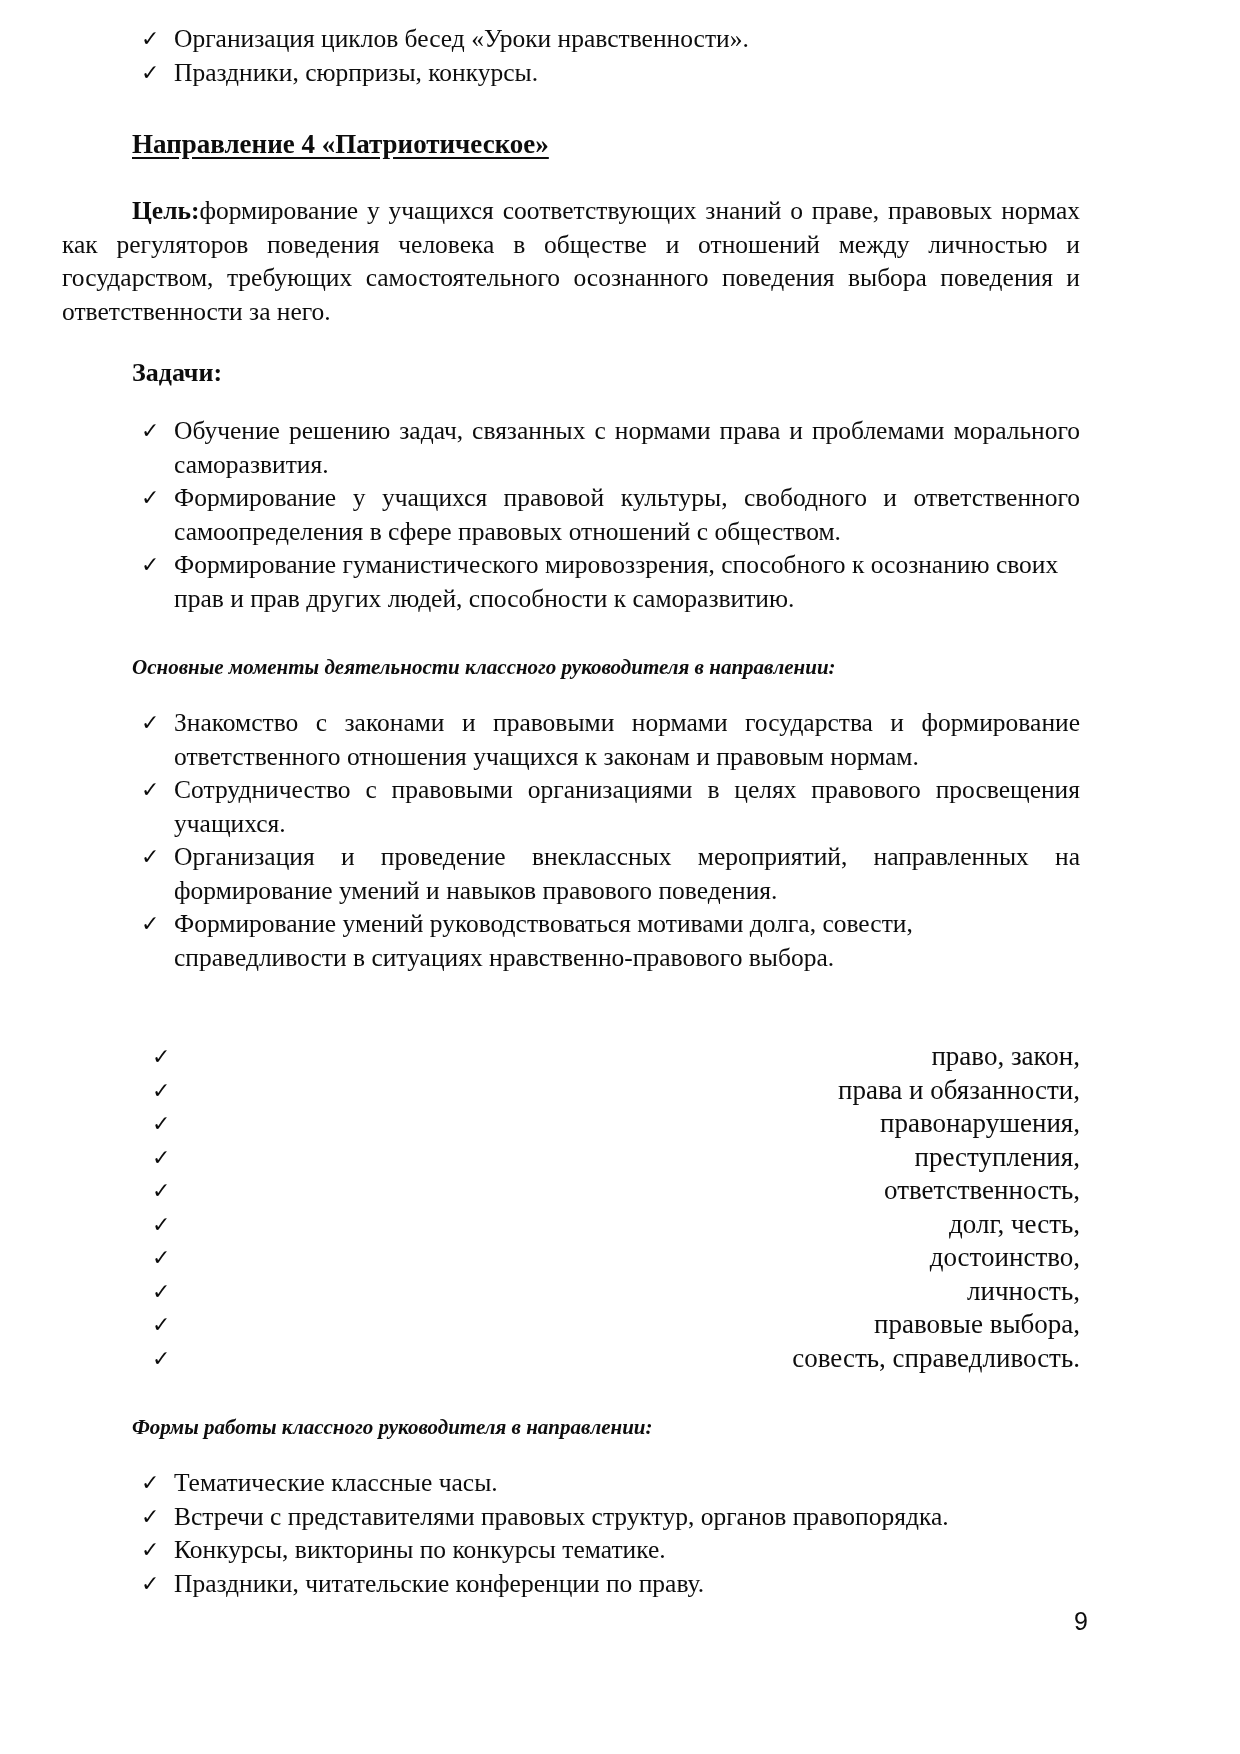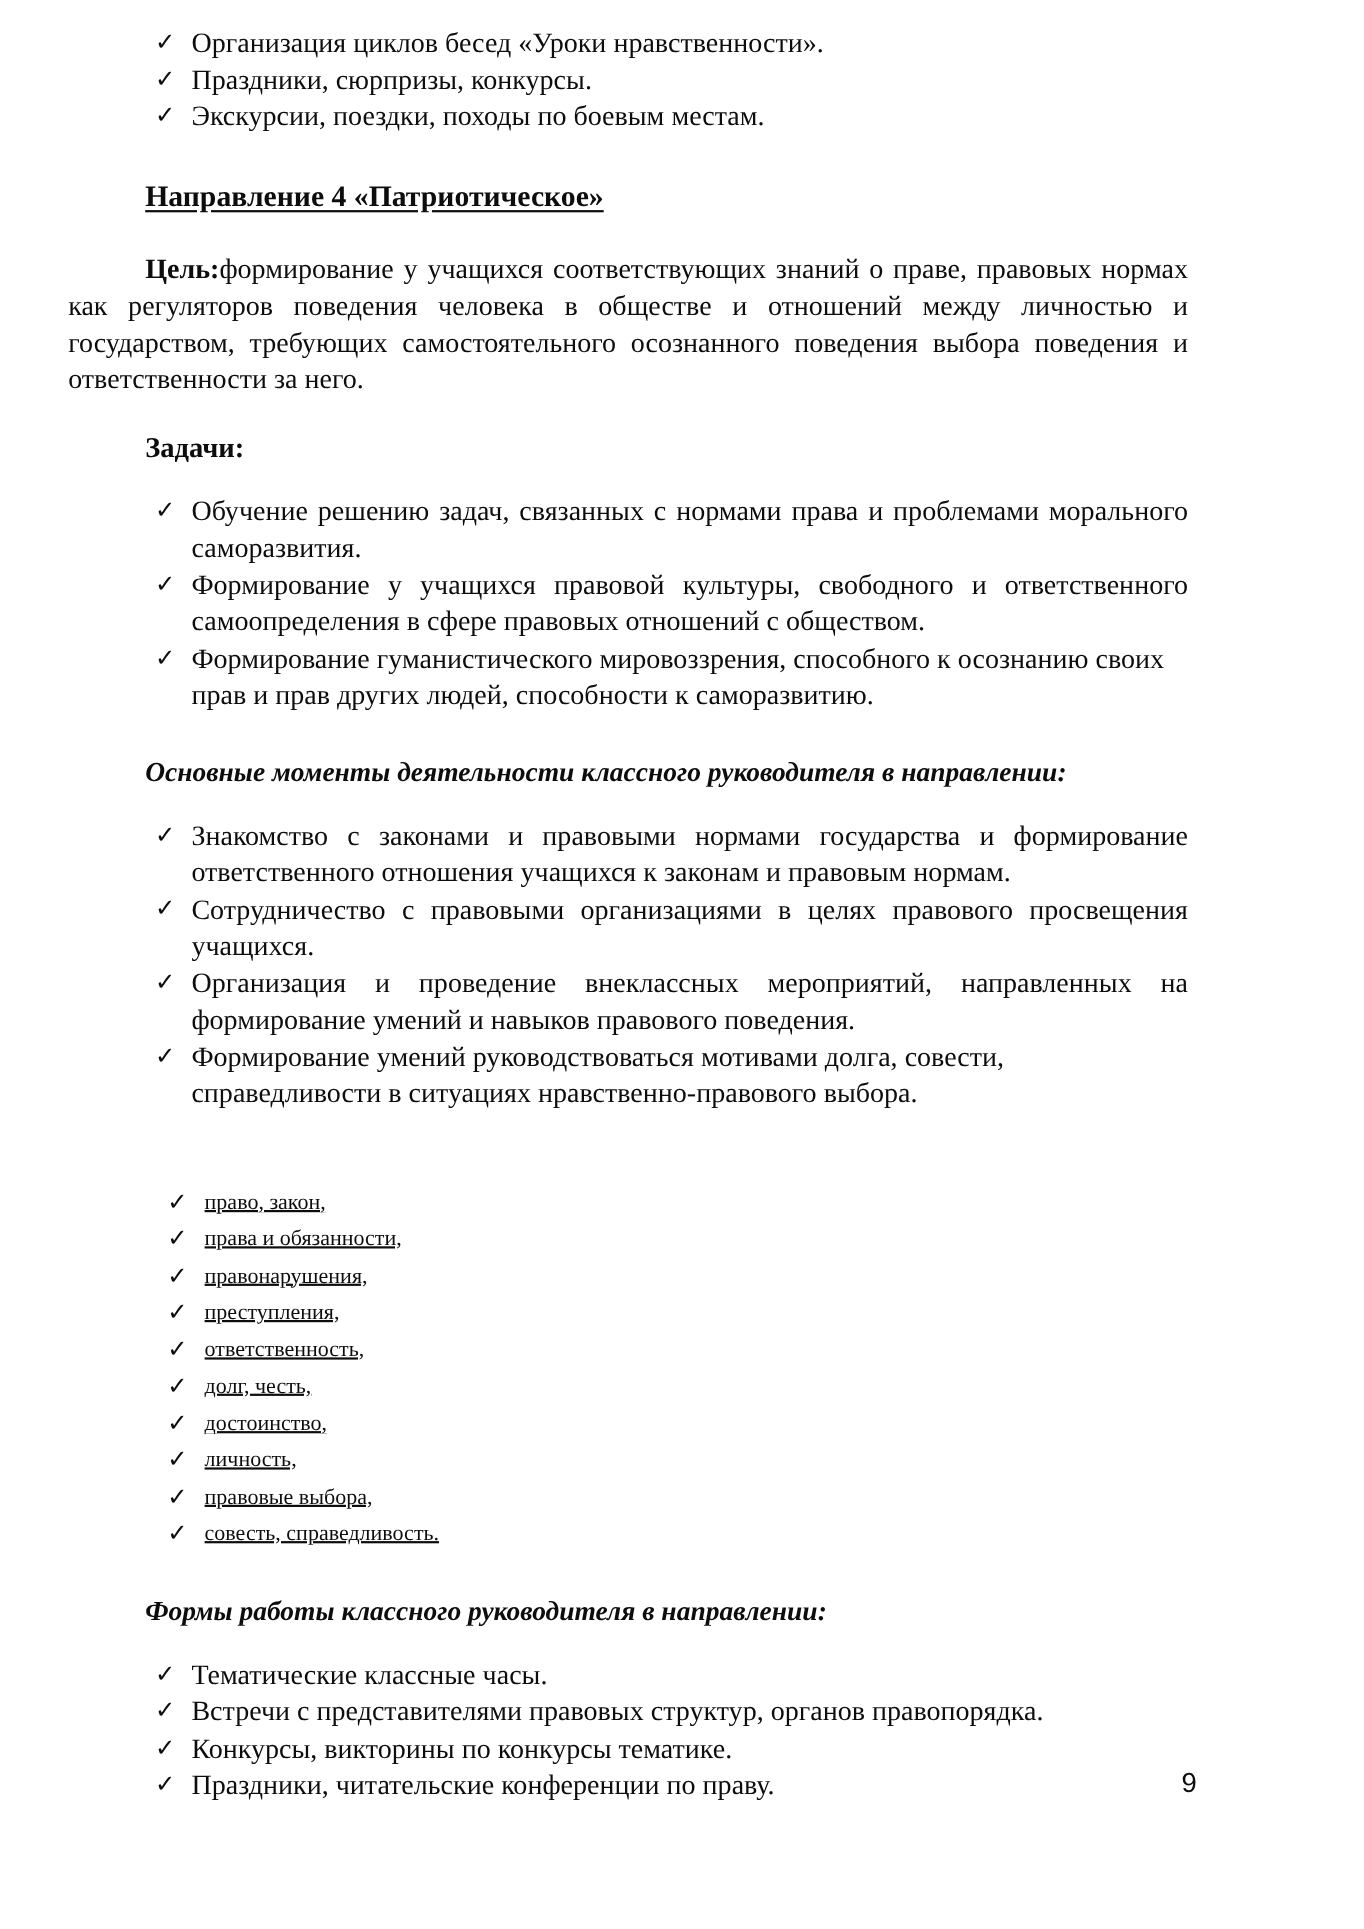--- a/index.html
+++ b/index.html
@@ -48,25 +48,24 @@
     top: 0;
     font-size: 22px;
     line-height: 33.5px;
     font-family: "DejaVu Sans", sans-serif;
     font-weight: 600;
   }
   
   .concept-item {
     position: relative;
     padding-left: 124px;
-    font-size: 20px;
+    font-size: 27px;
     line-height: 33.5px;
     margin: 0;
-    text-align: left;
-    text-decoration: underline;
+    text-align: right;
   }
   .concept-item::before {
     content: "\2713";
     position: absolute;
     left: 90px;
     top: 0;
     font-size: 22px;
     line-height: 33.5px;
     font-family: "DejaVu Sans", sans-serif;
     font-weight: 700;
@@ -82,21 +81,21 @@
   }
 
   .sub-bold {
     font-size: 26px;
     font-weight: bold;
     margin: 0;
     padding-left: 70px;
   }
 
   .sect-italic {
-    font-size: 25px;
+    font-size: 21px;
     font-weight: bold;
     font-style: italic;
     margin: 0;
     padding-left: 70px;
   }
 
   .para-goal {
     font-size: 25.5px;
     line-height: 33.5px;
     margin: 0;
@@ -119,21 +118,20 @@
   }
 </style>
 </head>
 <body>
 
 <div class="page">
 
   <ul class="check-list">
     <li class="check-item tight">Организация  циклов бесед  «Уроки нравственности».</li>
     <li class="check-item tight">Праздники, сюрпризы, конкурсы.</li>
-    <li class="check-item tight">Экскурсии, поездки, походы по боевым  местам.</li>
   </ul>
 
   <div class="sp-40"></div>
 
   <h1 class="heading-underline">Направление 4 «Патриотическое»</h1>
 
   <div class="sp-34"></div>
 
   <p class="para-goal"><b>Цель:</b><span>формирование у учащихся соответствующих знаний о праве, правовых нормах как регуляторов  поведения  человека  в  обществе  и  отношений  между  личностью  и государством,  требующих  самостоятельного  осознанного  поведения  выбора  поведения  и ответственности за него.</span></p>
 

